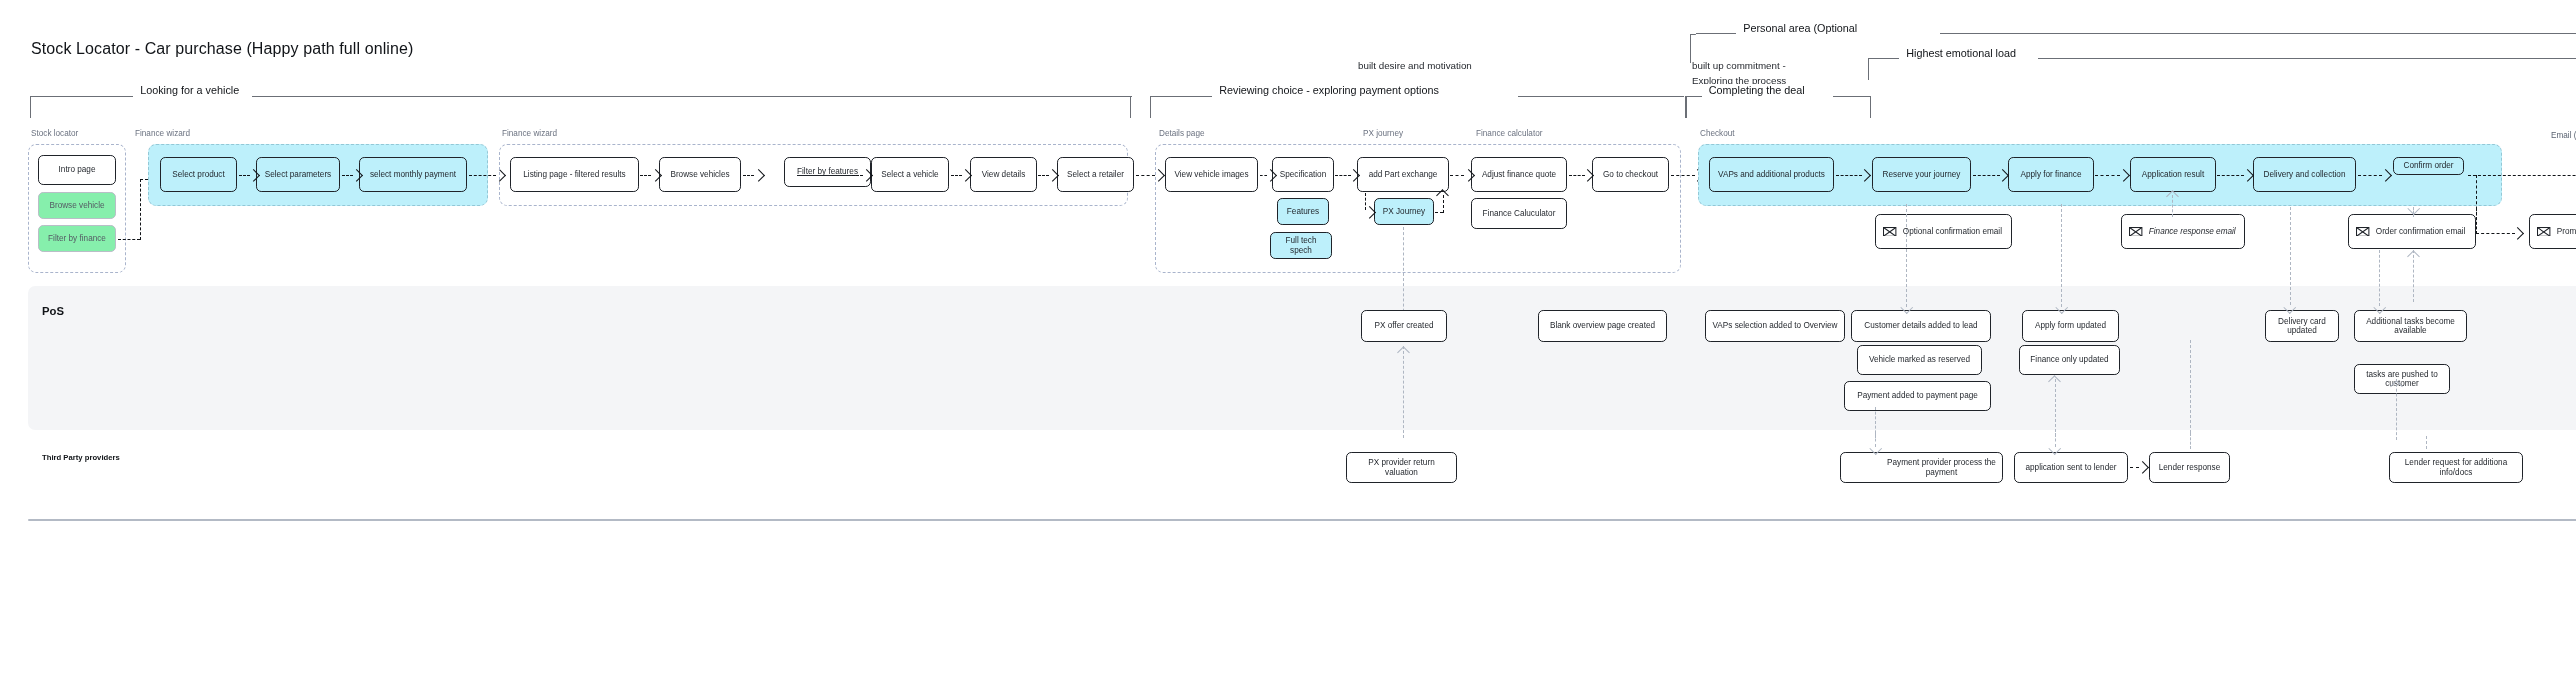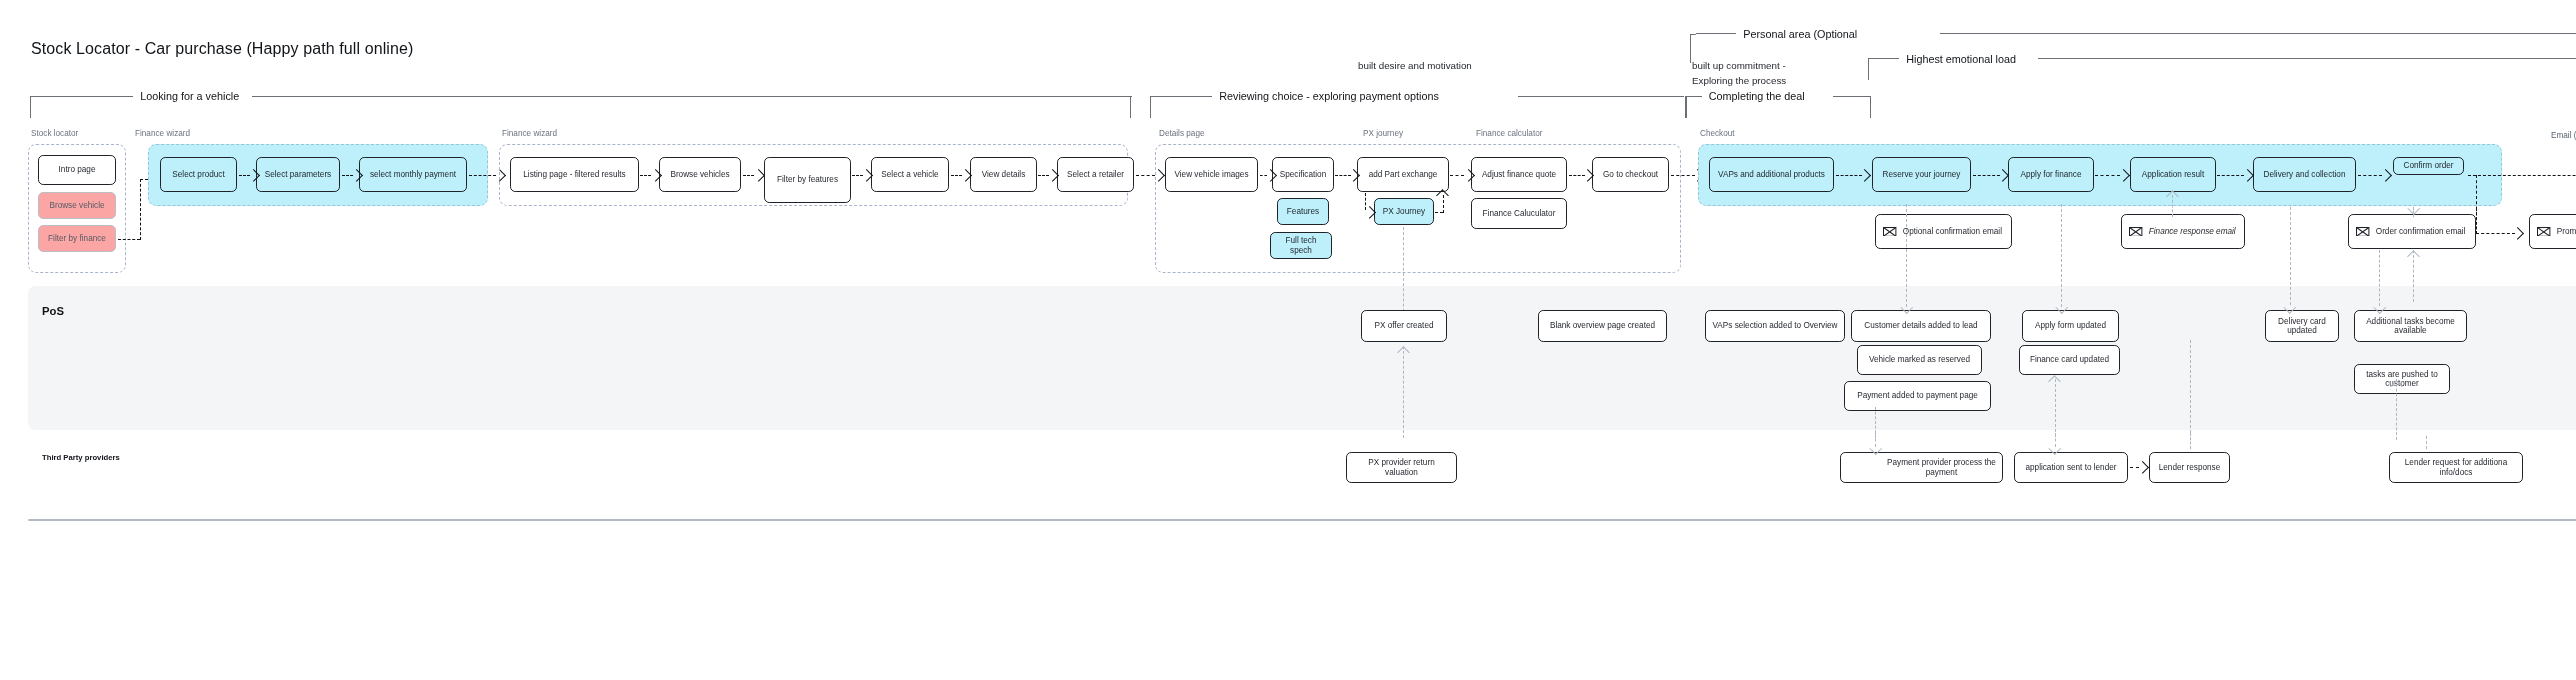--- a/index.html
+++ b/index.html
@@ -13,33 +13,33 @@
 
   
   .lane-pos{left:28px;top:286px;width:3089px;height:144px;background:#f4f5f7;border-radius:7.2px;}
   .lane-pos-label{left:42px;top:305px;font-size:11.3px;color:#111418;font-weight:600;}
   .lane-tp-label{left:42px;top:453px;font-size:7.7px;color:#111418;font-weight:700;}
   .lane-rule{left:28px;top:519px;width:3089px;height:2.1px;background:#b3bac5;border-radius:1px;}
 
   
   .bracket{border:0;}
   .bracket .bline{position:absolute;background:#6b6f76;}
-  .bracket-label{position:absolute;font-size:10.8px;color:#111418;white-space:nowrap;background:#fff;padding:0 7.2px;top:-7.2px;margin-top:6px;}
+  .bracket-label{position:absolute;font-size:10.8px;color:#111418;white-space:nowrap;background:#fff;padding:0 7.2px;top:-7.2px;}
 
   
   .group{position:absolute;border:1px dashed #a9b4cc;border-radius:8.2px;box-sizing:border-box;}
   .group.hl{background:#bdf0fb;border-color:#93c7d6;}
   .group-label{position:absolute;font-size:8.2px;color:#6b7280;white-space:nowrap;}
 
   
   .box{position:absolute;box-sizing:border-box;border:1px solid #1f2329;border-radius:5.2px;background:#ffffff;
        display:flex;align-items:center;justify-content:center;text-align:center;
        font-size:8.2px;color:#1f2329;line-height:1.15;padding:0 4.1px;}
   .box.cyan{background:#bdf0fb;}
-  .box.grey{background:#fca5a5;border-color:#b9bec7;color:#555b64;}
+  .box.grey{background:#86efac;border-color:#b9bec7;color:#555b64;}
   .box.thin{border-width:0.8px;}
   .box.email{justify-content:flex-start;padding-left:7.2px;gap:6.2px;}
   .env{flex:0 0 auto;width:13.4px;height:9.8px;position:relative;display:inline-block;}
   .env svg{display:block;}
 
   
   .conn{position:absolute;height:0;border-top:1.5px dashed #111418;}
   .connv{position:absolute;width:0;border-left:1.5px dashed #111418;}
   .connv-grey{position:absolute;width:0;border-left:1.5px dashed #aeb6c2;}
   .arrow{position:absolute;width:8.2px;height:8.2px;border-top:1.5px solid #111418;border-right:1.5px solid #111418;transform:rotate(45deg);}
@@ -130,21 +130,21 @@
   <div class="arrow" style="left:249px;top:171px;"></div>
   <div class="conn" style="left:342px;top:175px;width:11.3px;"></div>
   <div class="arrow" style="left:352px;top:171px;"></div>
   <div class="conn" style="left:469px;top:175px;width:27px;"></div>
   <div class="arrow" style="left:495px;top:171px;"></div>
 
   <div class="group-label" style="left:502px;top:129px;">Finance wizard</div>
   <div class="group" style="left:499px;top:144px;width:629px;height:62px;"></div>
   <div class="box" style="left:510px;top:157px;width:129px;height:35px;">Listing page - filtered results</div>
   <div class="box" style="left:659px;top:157px;width:82px;height:35px;">Browse vehicles</div>
-  <div class="box" style="left:764px;top:157px;width:87px;height:46px;">Filter by features</div>
+  <div class="box" style="left:784px;top:157px;width:87px;height:30px;text-decoration:underline;">Filter by features</div>
   <div class="box" style="left:871px;top:157px;width:78px;height:35px;">Select a vehicle</div>
   <div class="box" style="left:970px;top:157px;width:67px;height:35px;">View details</div>
   <div class="box" style="left:1057px;top:157px;width:77px;height:35px;">Select a retailer</div>
 
   <div class="conn" style="left:640px;top:175px;width:11.3px;"></div>
   <div class="arrow" style="left:651px;top:171px;"></div>
   <div class="conn" style="left:743px;top:175px;width:11.3px;"></div>
   <div class="arrow" style="left:754px;top:171px;"></div>
   <div class="conn" style="left:852px;top:175px;width:11.3px;"></div>
   <div class="arrow" style="left:862px;top:171px;"></div>
@@ -266,21 +266,21 @@
   <div class="connv-grey" style="left:2172px;top:195px;height:21.6px;"></div>
   <div class="arrow up" style="left:2168px;top:192px;"></div>
 
   <div class="box thin" style="left:1361px;top:310px;width:86px;height:32px;">PX offer  created</div>
   <div class="box thin" style="left:1538px;top:310px;width:129px;height:32px;">Blank overview page created</div>
   <div class="box thin" style="left:1705px;top:310px;width:140px;height:32px;">VAPs selection added to Overview</div>
   <div class="box thin" style="left:1851px;top:310px;width:140px;height:32px;">Customer details added to lead</div>
   <div class="box thin" style="left:1857px;top:345px;width:125px;height:30px;">Vehicle marked as reserved</div>
   <div class="box thin" style="left:1844px;top:381px;width:147px;height:30px;">Payment added to payment page</div>
   <div class="box thin" style="left:2022px;top:310px;width:97px;height:32px;">Apply form updated</div>
-  <div class="box thin" style="left:2019px;top:345px;width:101px;height:30px;">Finance card updated</div>
+  <div class="box thin" style="left:2019px;top:345px;width:101px;height:30px;">Finance only updated</div>
   <div class="box thin" style="left:2265px;top:310px;width:74px;height:32px;">Delivery card updated</div>
   <div class="box thin" style="left:2354px;top:310px;width:113px;height:32px;">Additional tasks become available</div>
   <div class="box thin" style="left:2354px;top:345px;width:96px;height:30px;margin-top:19px;">tasks are pushed to customer</div>
 
   <div class="connv-grey" style="left:1906px;top:289px;height:17.5px;"></div>
   <div class="arrow down" style="left:1902px;top:303px;"></div>
   <div class="connv-grey" style="left:1906px;top:204px;height:88px;"></div>
 
   <div class="connv-grey" style="left:2061px;top:204px;height:103px;"></div>
   <div class="arrow down" style="left:2057px;top:303px;"></div>

